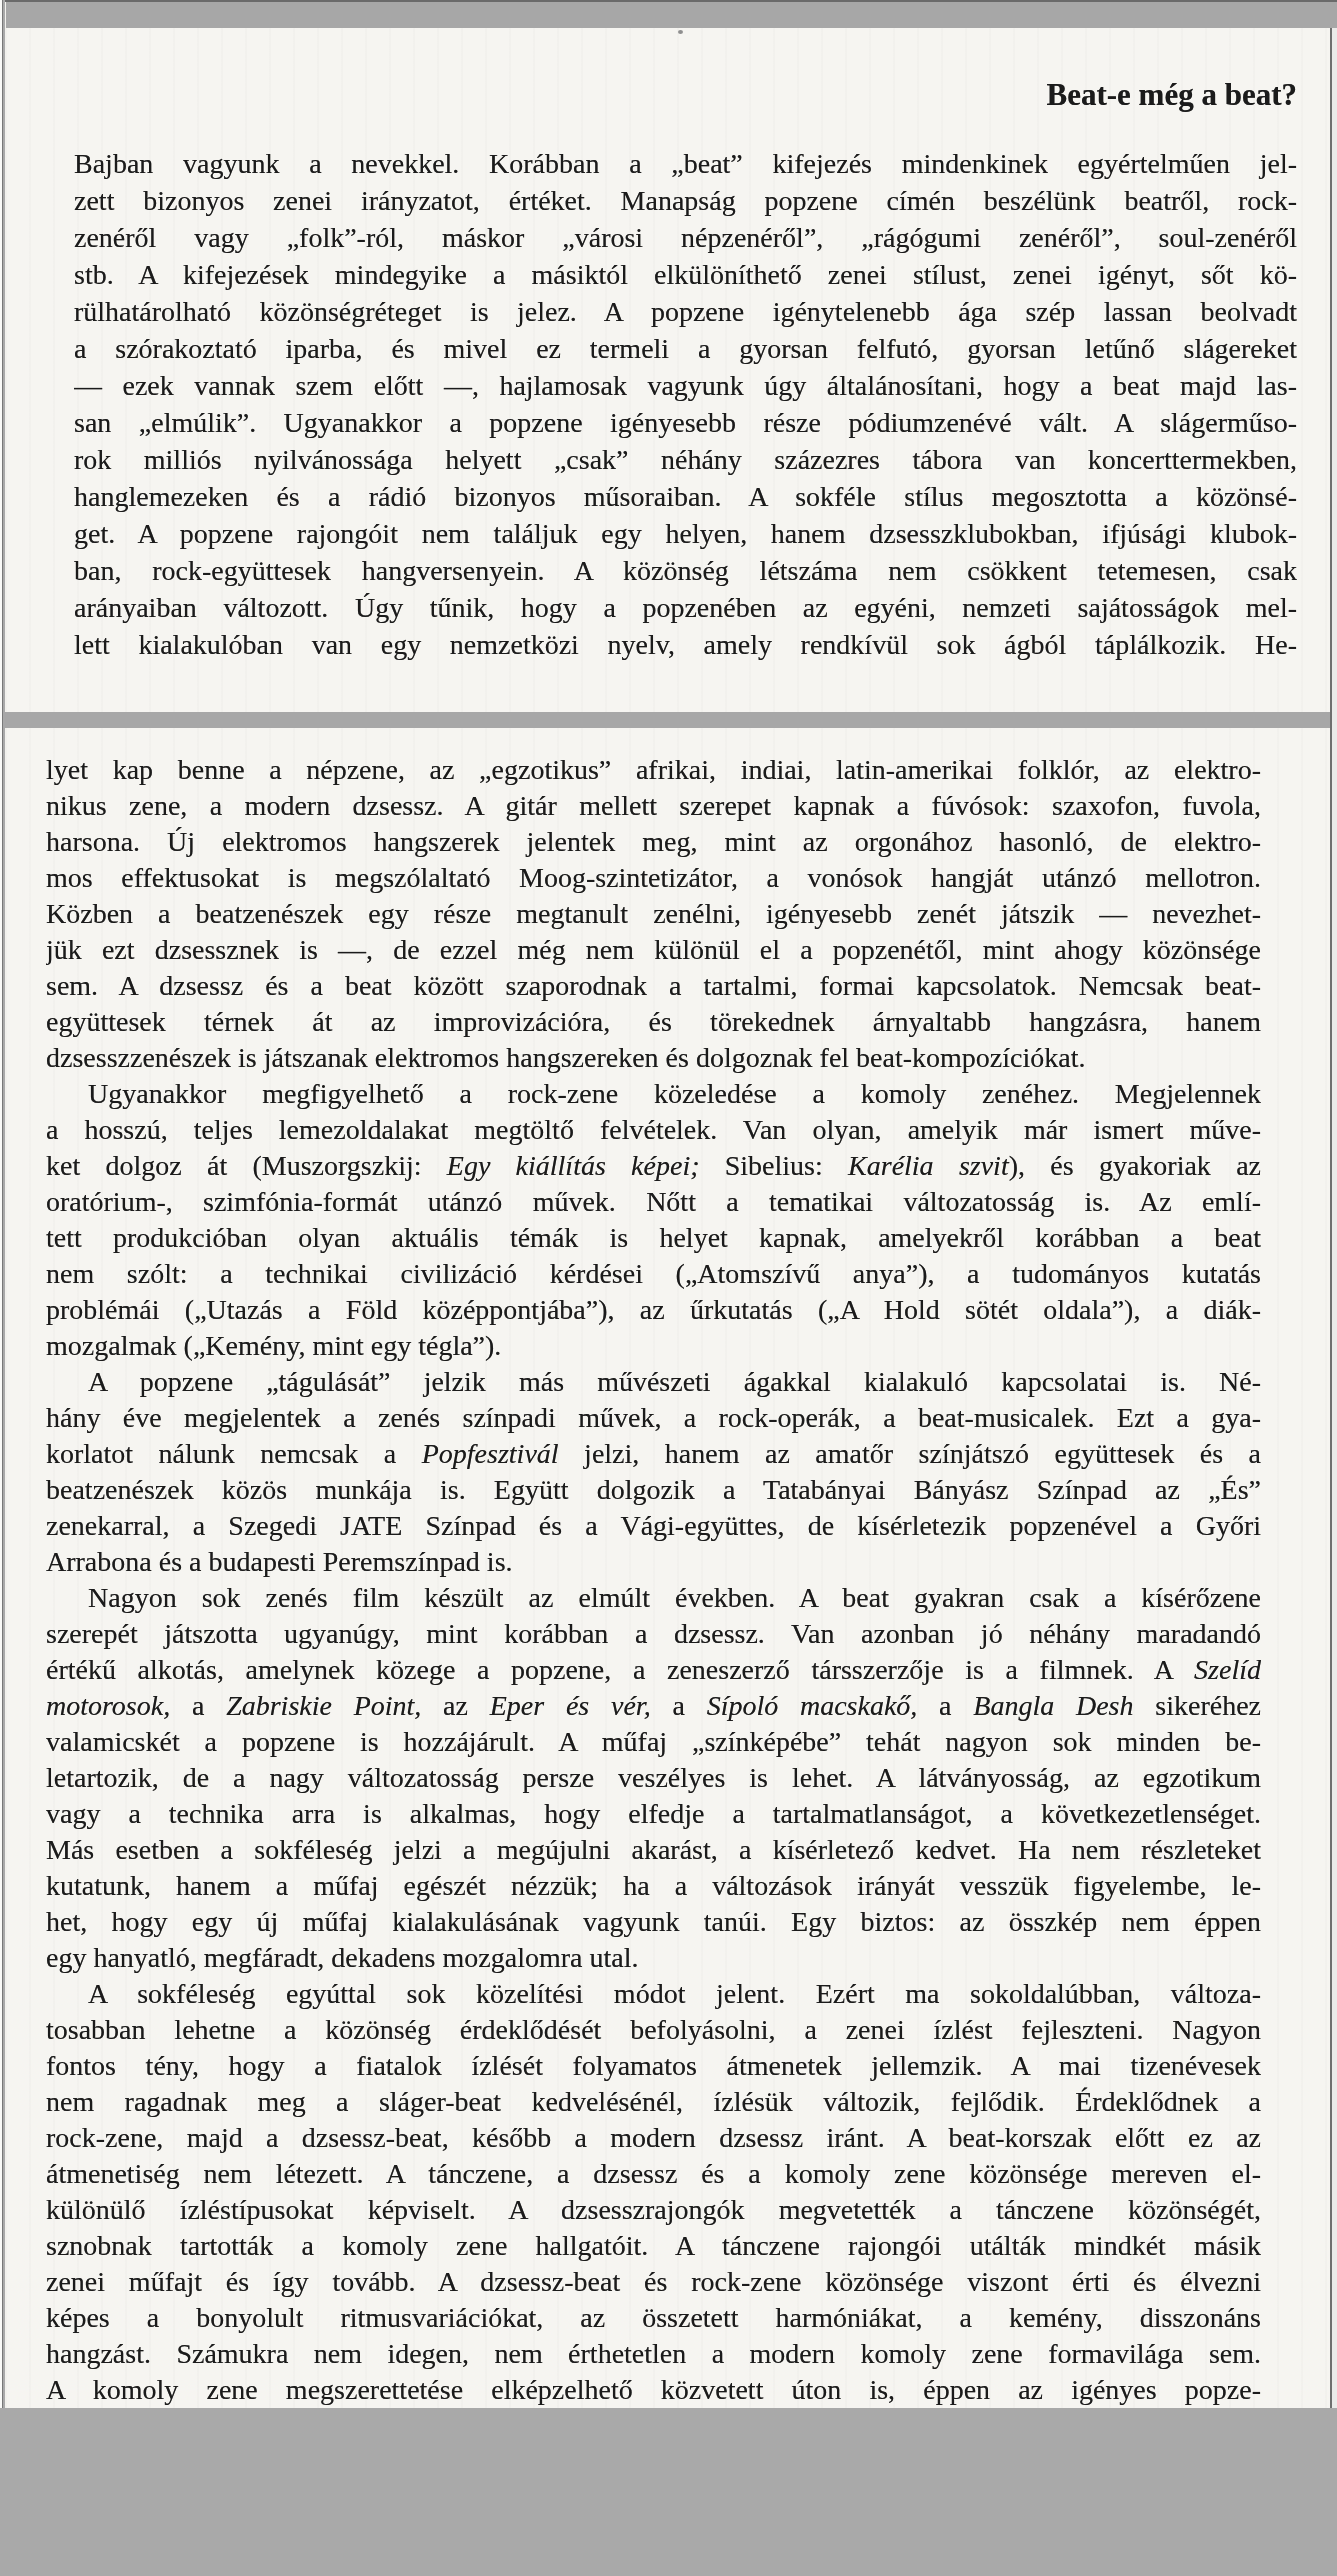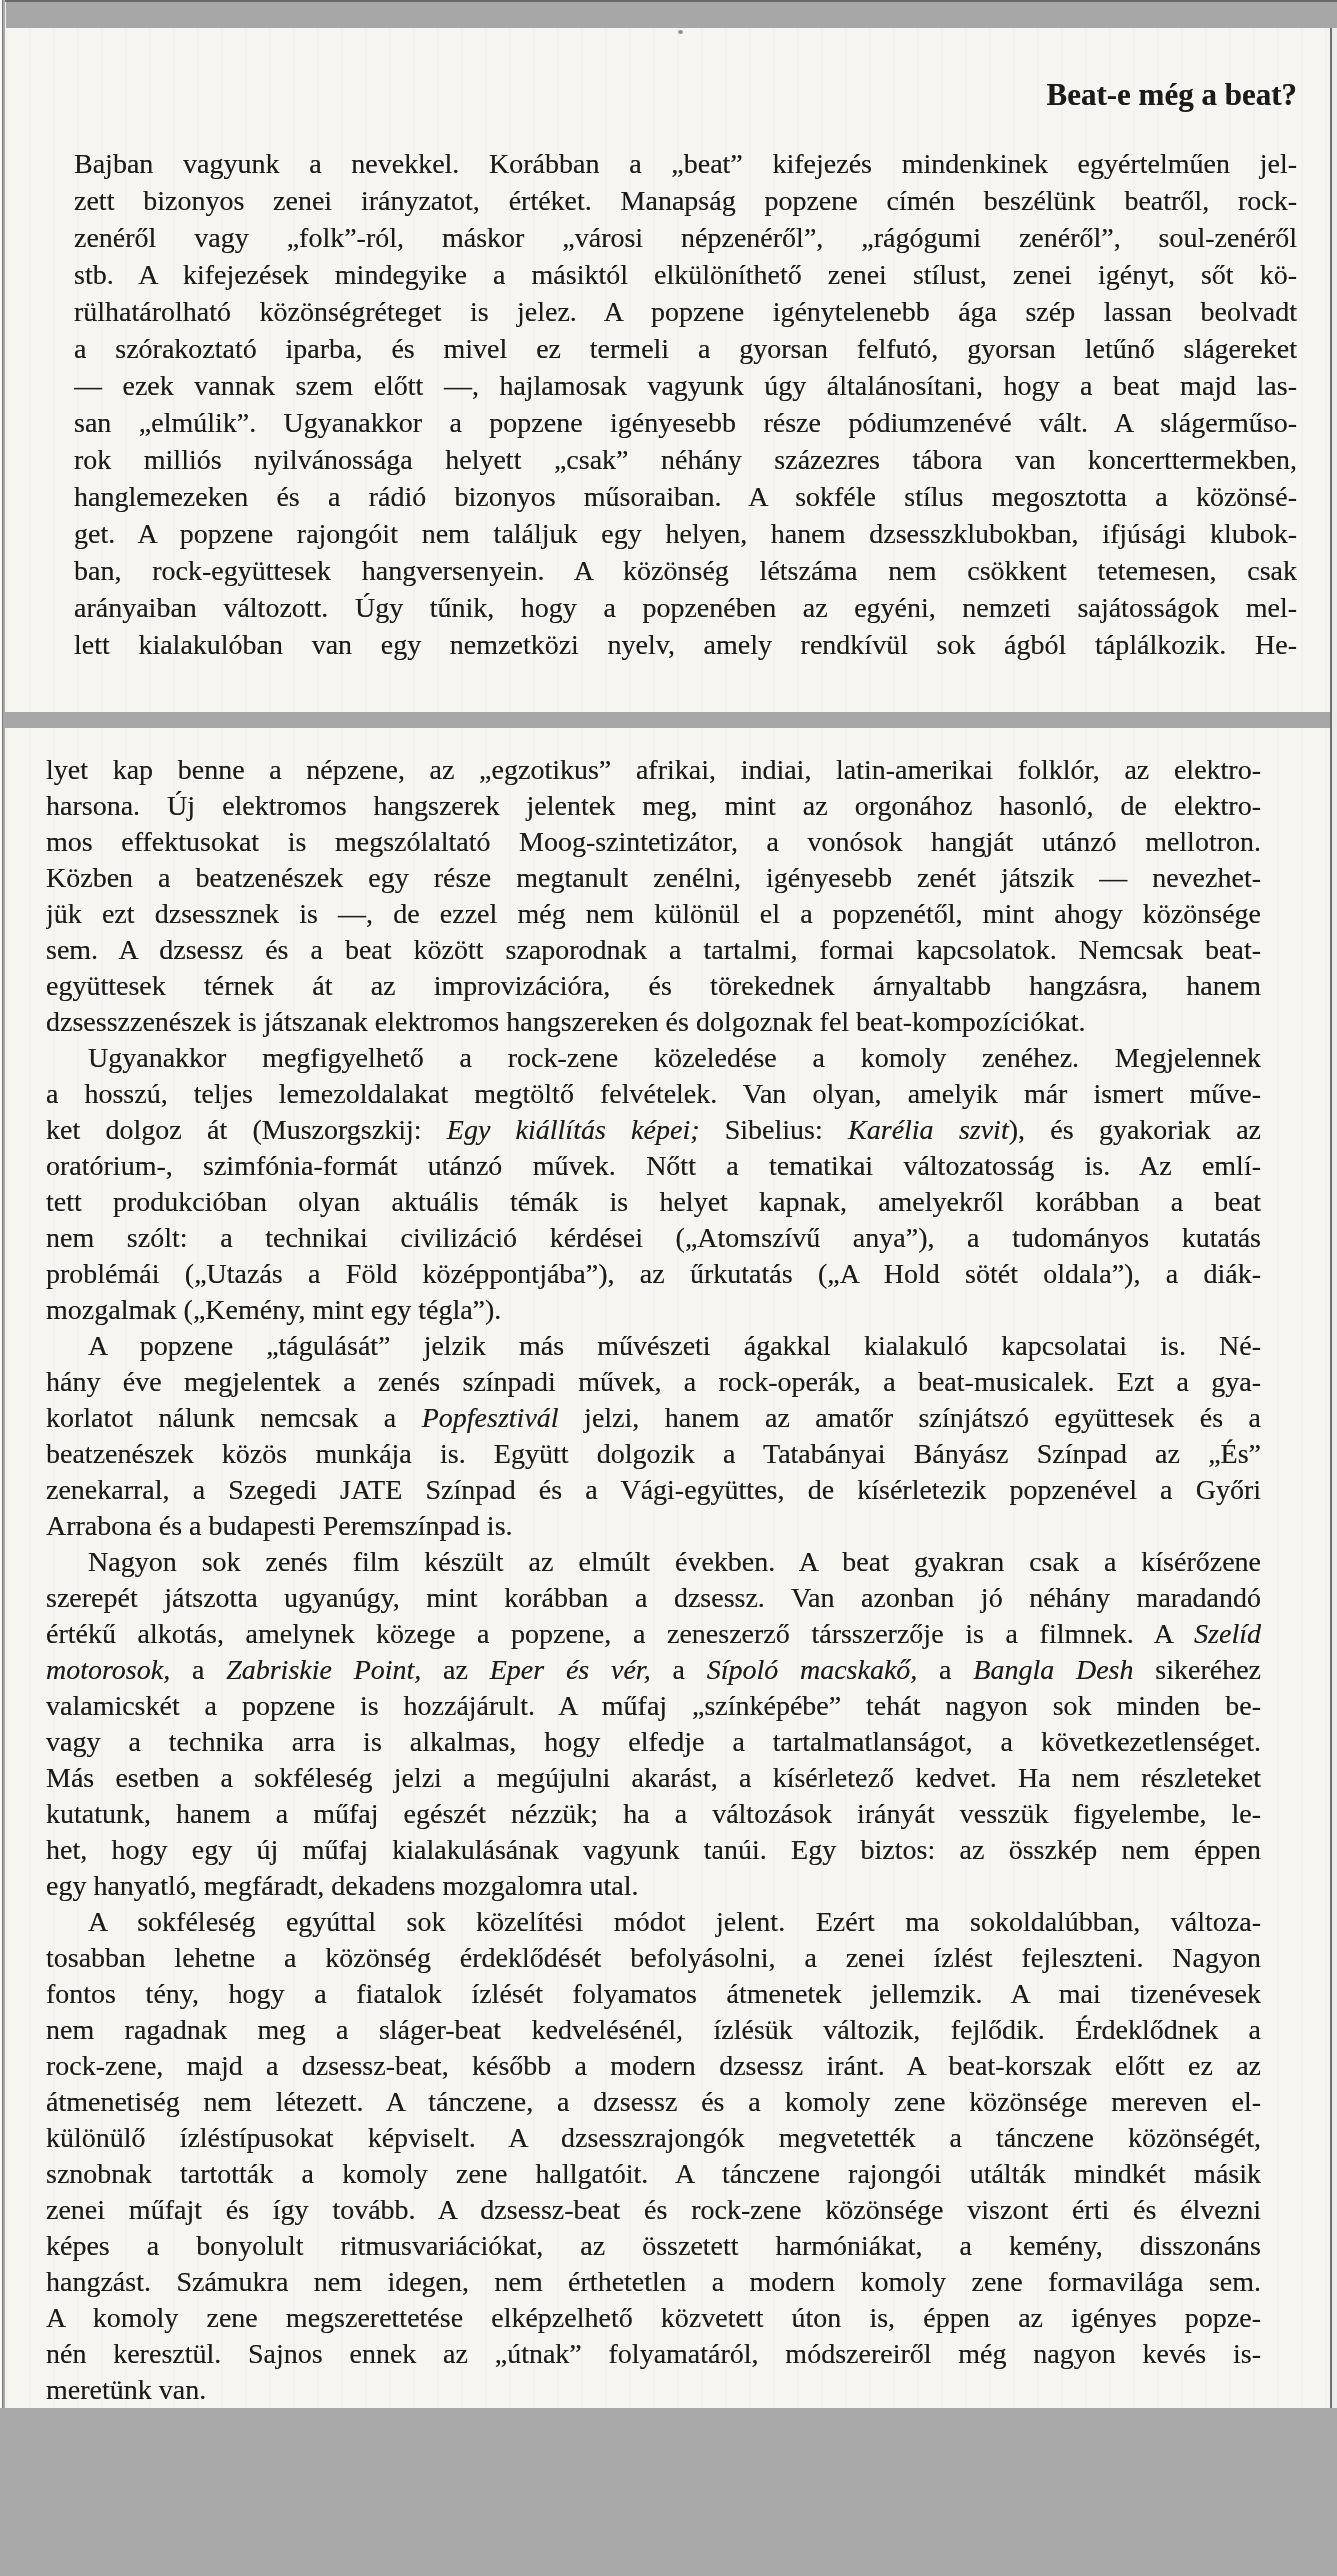--- a/index.html
+++ b/index.html
@@ -61,20 +61,21 @@
       <div class="line">get. A popzene rajongóit nem találjuk egy helyen, hanem dzsesszklubokban, ifjúsági klubok-</div>
       <div class="line">ban, rock-együttesek hangversenyein. A közönség létszáma nem csökkent tetemesen, csak</div>
       <div class="line">arányaiban változott. Úgy tűnik, hogy a popzenében az egyéni, nemzeti sajátosságok mel-</div>
       <div class="line">lett kialakulóban van egy nemzetközi nyelv, amely rendkívül sok ágból táplálkozik. He-</div>
     </div>
 
   <div class="divider-bar"></div>
 
   <div class="block block2">
       <div class="line">lyet kap benne a népzene, az „egzotikus” afrikai, indiai, latin-amerikai folklór, az elektro-</div>
+      <div class="line">nikus zene, a modern dzsessz. A gitár mellett szerepet kapnak a fúvósok: szaxofon, fuvola,</div>
       <div class="line">harsona. Új elektromos hangszerek jelentek meg, mint az orgonához hasonló, de elektro-</div>
       <div class="line">mos effektusokat is megszólaltató Moog-szintetizátor, a vonósok hangját utánzó mellotron.</div>
       <div class="line">Közben a beatzenészek egy része megtanult zenélni, igényesebb zenét játszik — nevezhet-</div>
       <div class="line">jük ezt dzsessznek is —, de ezzel még nem különül el a popzenétől, mint ahogy közönsége</div>
       <div class="line">sem. A dzsessz és a beat között szaporodnak a tartalmi, formai kapcsolatok. Nemcsak beat-</div>
       <div class="line">együttesek térnek át az improvizációra, és törekednek árnyaltabb hangzásra, hanem</div>
       <div class="line para-end">dzsesszzenészek is játszanak elektromos hangszereken és dolgoznak fel beat-kompozíciókat.</div>
       <div class="line indent">Ugyanakkor megfigyelhető a rock-zene közeledése a komoly zenéhez. Megjelennek</div>
       <div class="line">a hosszú, teljes lemezoldalakat megtöltő felvételek. Van olyan, amelyik már ismert műve-</div>
       <div class="line">ket dolgoz át (Muszorgszkij: <i>Egy kiállítás képei;</i> Sibelius: <i>Karélia szvit</i>), és gyakoriak az</div>
@@ -87,20 +88,21 @@
       <div class="line">hány éve megjelentek a zenés színpadi művek, a rock-operák, a beat-musicalek. Ezt a gya-</div>
       <div class="line">korlatot nálunk nemcsak a <i>Popfesztivál</i> jelzi, hanem az amatőr színjátszó együttesek és a</div>
       <div class="line">beatzenészek közös munkája is. Együtt dolgozik a Tatabányai Bányász Színpad az „És”</div>
       <div class="line">zenekarral, a Szegedi JATE Színpad és a Vági-együttes, de kísérletezik popzenével a Győri</div>
       <div class="line para-end">Arrabona és a budapesti Peremszínpad is.</div>
       <div class="line indent">Nagyon sok zenés film készült az elmúlt években. A beat gyakran csak a kísérőzene</div>
       <div class="line">szerepét játszotta ugyanúgy, mint korábban a dzsessz. Van azonban jó néhány maradandó</div>
       <div class="line">értékű alkotás, amelynek közege a popzene, a zeneszerző társszerzője is a filmnek. A <i>Szelíd</i></div>
       <div class="line"><i>motorosok,</i> a <i>Zabriskie Point,</i> az <i>Eper és vér,</i> a <i>Sípoló macskakő,</i> a <i>Bangla Desh</i> sikeréhez</div>
       <div class="line">valamicskét a popzene is hozzájárult. A műfaj „színképébe” tehát nagyon sok minden be-</div>
+      <div class="line">letartozik, de a nagy változatosság persze veszélyes is lehet. A látványosság, az egzotikum</div>
       <div class="line">vagy a technika arra is alkalmas, hogy elfedje a tartalmatlanságot, a következetlenséget.</div>
       <div class="line">Más esetben a sokféleség jelzi a megújulni akarást, a kísérletező kedvet. Ha nem részleteket</div>
       <div class="line">kutatunk, hanem a műfaj egészét nézzük; ha a változások irányát vesszük figyelembe, le-</div>
       <div class="line">het, hogy egy új műfaj kialakulásának vagyunk tanúi. Egy biztos: az összkép nem éppen</div>
       <div class="line para-end">egy hanyatló, megfáradt, dekadens mozgalomra utal.</div>
       <div class="line indent">A sokféleség egyúttal sok közelítési módot jelent. Ezért ma sokoldalúbban, változa-</div>
       <div class="line">tosabban lehetne a közönség érdeklődését befolyásolni, a zenei ízlést fejleszteni. Nagyon</div>
       <div class="line">fontos tény, hogy a fiatalok ízlését folyamatos átmenetek jellemzik. A mai tizenévesek</div>
       <div class="line">nem ragadnak meg a sláger-beat kedvelésénél, ízlésük változik, fejlődik. Érdeklődnek a</div>
       <div class="line">rock-zene, majd a dzsessz-beat, később a modern dzsessz iránt. A beat-korszak előtt ez az</div>

